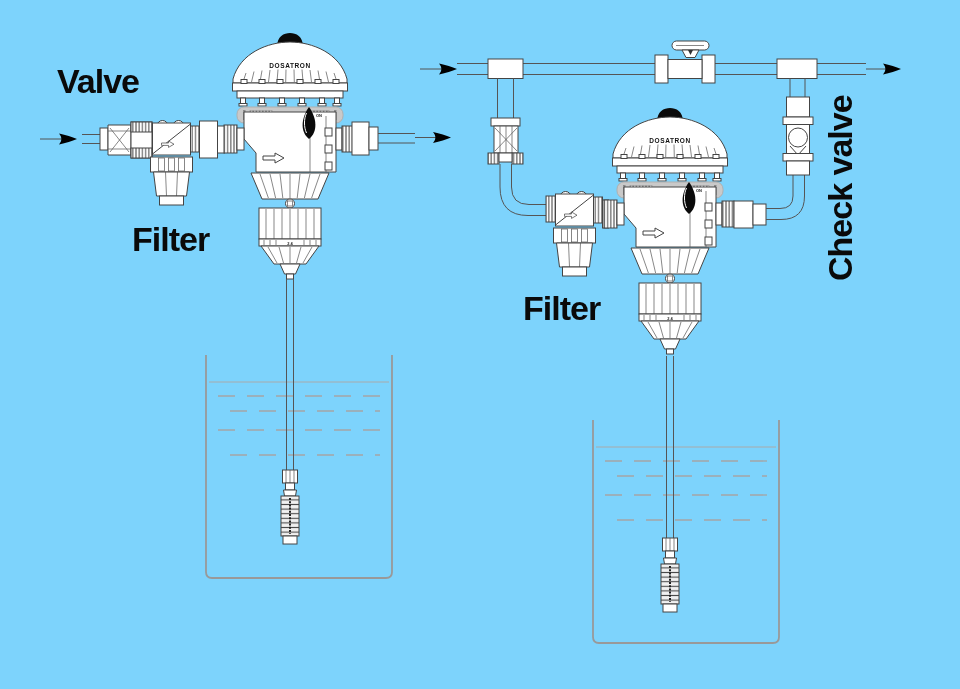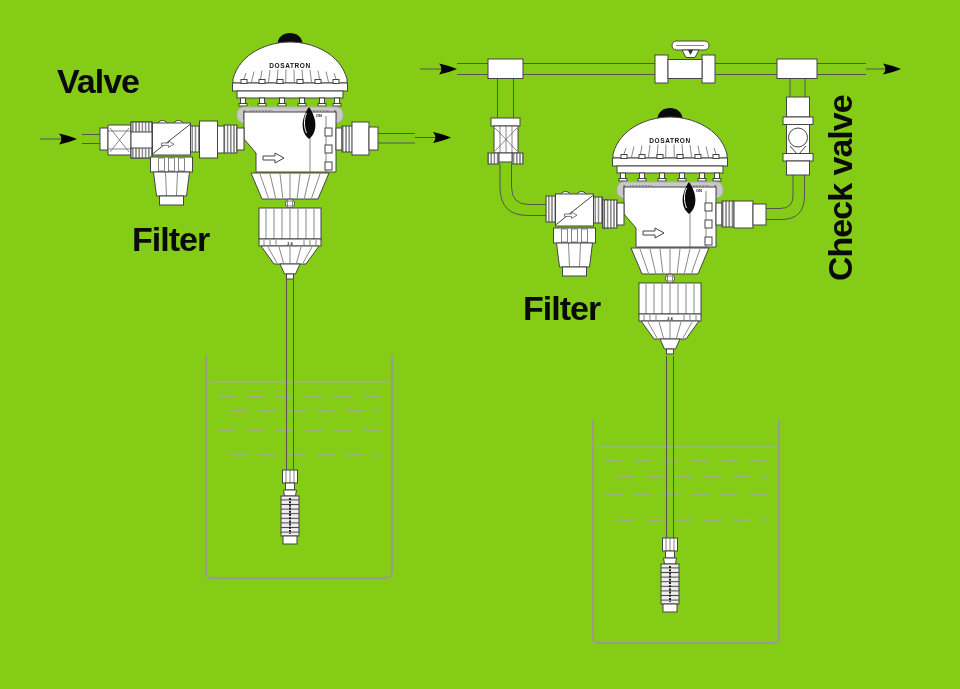--- a/index.html
+++ b/index.html
@@ -1,16 +1,16 @@
 <!DOCTYPE html>
 <html><head>
 <meta charset="utf-8">
 <style>
   html,body{margin:0;padding:0;background:#fff;}
-  #stage{position:relative;width:960px;height:689px;background:#84cc16;overflow:hidden;
+  #stage{position:relative;width:960px;height:689px;background:#7dd3fc;overflow:hidden;
          font-family:"Liberation Sans", sans-serif;}
   svg{display:block;}
   .ln{stroke:#444;fill:none;stroke-width:1;}
   .thin{stroke:#555;fill:none;stroke-width:.7;}
   .sh{stroke:#444;fill:#fff;stroke-width:1;}
   .kn{stroke:#444;fill:url(#knurl);stroke-width:1;}
   .pipe{stroke:#555;fill:none;stroke-width:1;}
   .blackfill{fill:#0a0a0a;stroke:none;}
   .lbl{font-family:"Liberation Sans",sans-serif;font-weight:bold;font-size:34px;
        fill:#0a0a0a;letter-spacing:-1px;}

